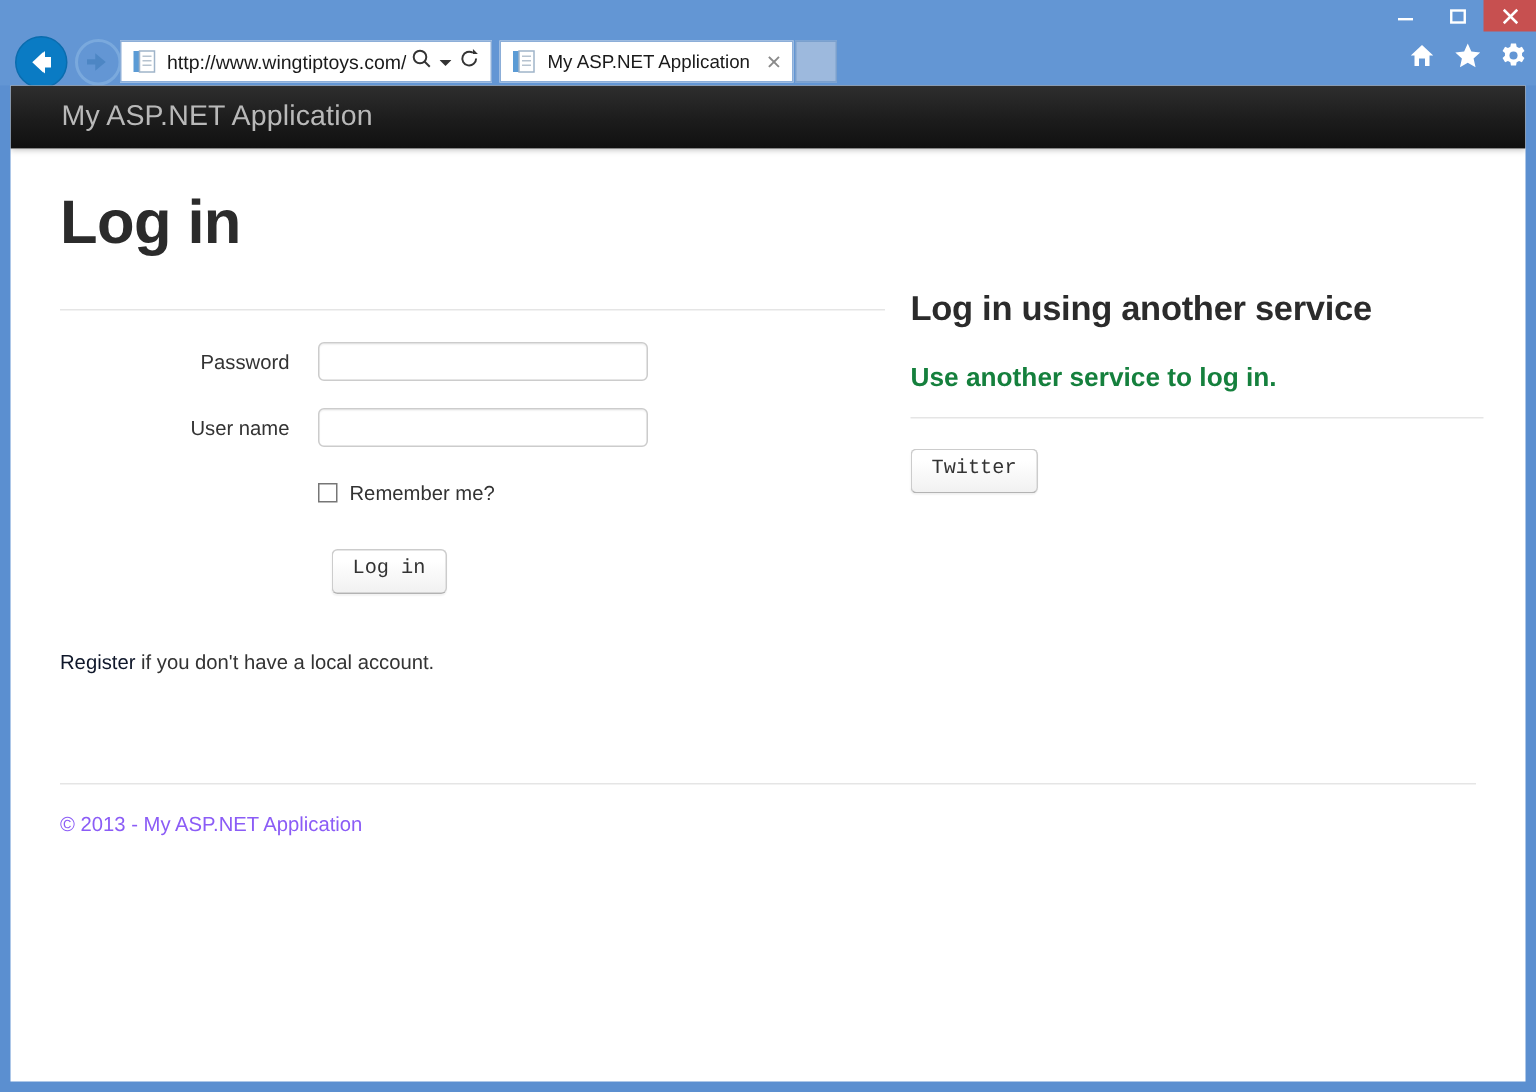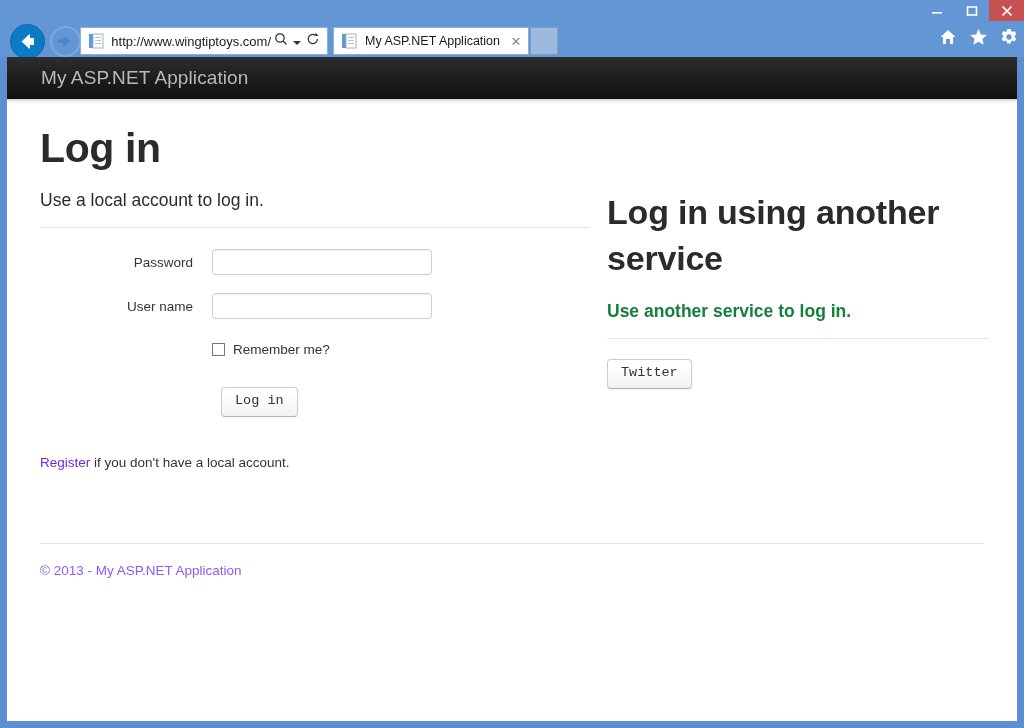--- a/index.html
+++ b/index.html
@@ -179,21 +179,21 @@
     margin-top: 18px;
   }
   .col-left { width: 550px; flex: 0 0 550px; }
   .col-gap  { width: 17px; flex: 0 0 17px; }
   .col-right { width: 382px; flex: 0 0 382px; }
 
   .sub-h { font-size: 17.5px; color: #2b2b2b; margin: 0; font-weight: normal; }
   .rule { border: none; border-top: 1px solid #e5e5e5; margin: 16px 0 0 0; }
 
   .right-h {
-    font-size: 34px;
+    font-size: 23px;
     font-weight: bold;
     color: #2b2b2b;
     margin: 0;
     line-height: 1.34;
     letter-spacing: -0.2px;
   }
   .right-sub { font-size: 17.5px; color: #15803d; margin: 20px 0 0 0; }
 
   
   .form { margin-top: 21px; }
@@ -244,21 +244,21 @@
     line-height: 1.4;
   }
 
   .submit-row { margin-top: 30px; padding-left: 181px; }
 
   .register-line {
     margin-top: 38px;
     font-size: 13.5px;
     color: #333;
   }
-  .link { color: #6d28d9; text-decoration: none; }
+  .link { color: #0f172a; text-decoration: none; }
 
   .service-btn-row { margin-top: 20px; }
 
   .footer-rule { border: none; border-top: 1px solid #e5e5e5; margin: 60px 0 0 0; }
   .footer-text { font-size: 13.5px; color: #8b5cf6; margin-top: 19px; }
 </style>
 </head>
 <body>
 
 <div class="window">
@@ -372,21 +372,20 @@
       <div class="brand">My ASP.NET Application</div>
     </div>
 
     <div class="container">
 
       <h1 class="page-title">Log in</h1>
 
       <div class="cols">
 
         <div class="col-left">
-          <h4 class="sub-h">Use a local account to log in.</h4>
           <hr class="rule">
 
           <div class="form">
 
             <div class="form-row">
               <label class="form-label">Password</label>
               <input class="form-input" type="password" placeholder="" style="">
             </div>
 
             <div class="form-row">

